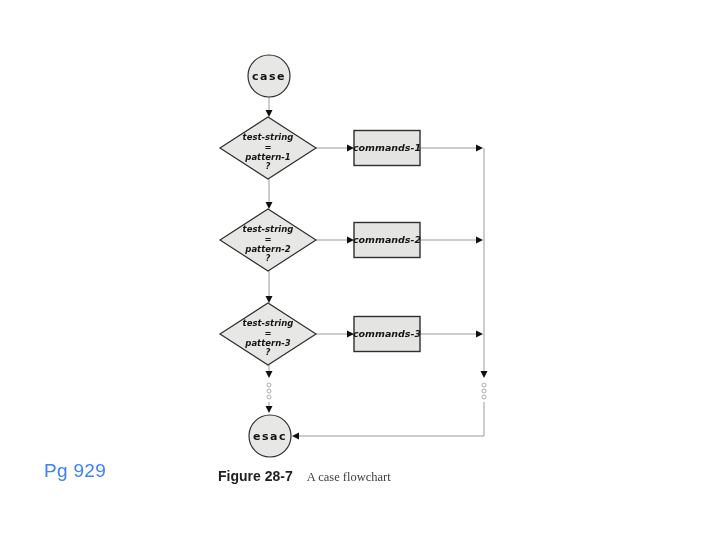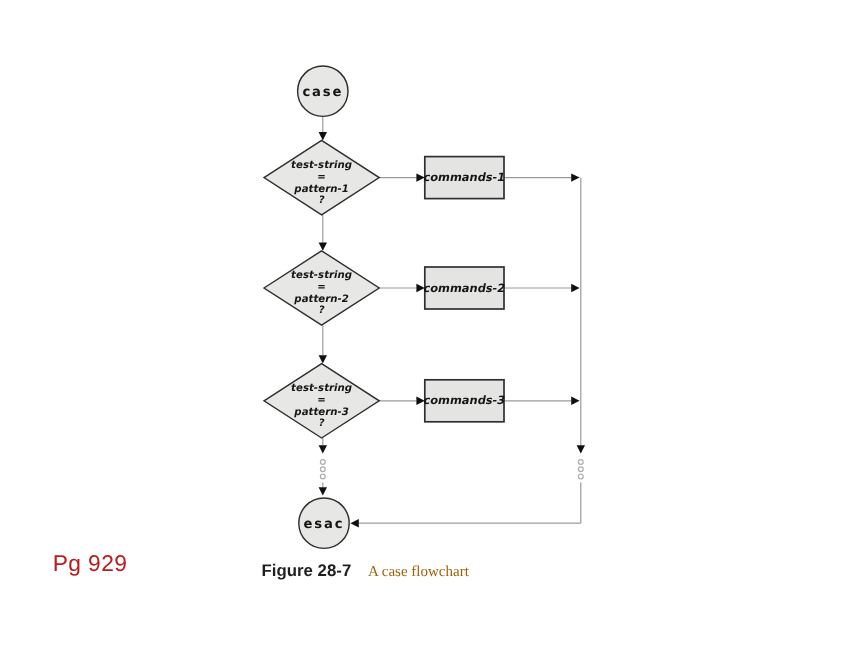--- a/index.html
+++ b/index.html
@@ -17,28 +17,28 @@
   .dot    { fill:#ffffff; stroke:#adadad; stroke-width:1; }
 
   .ttext  { font-family:"DejaVu Sans", sans-serif; font-weight:bold; font-size:11px;
             letter-spacing:1.5px; fill:#141414; text-anchor:middle; }
   .dtext  { font-family:"DejaVu Sans", sans-serif; font-style:italic; font-weight:bold;
             font-size:8.5px; fill:#161616; text-anchor:middle; }
   .btext  { font-family:"DejaVu Sans", sans-serif; font-style:italic; font-weight:bold;
             font-size:9.5px; fill:#161616; text-anchor:middle; }
 
   .page-label {
-    position:absolute; left:44px; top:460px; font-size:19px; color:#b91c1c;
+    position:absolute; left:44px; top:460px; font-size:19px; color:#3b82f6;
     letter-spacing:0.3px;
   }
   .caption { position:absolute; left:218px; top:467px; white-space:nowrap; }
   .caption-label { font-family:"Liberation Sans", sans-serif; font-weight:bold;
                    font-size:14px; color:#1f1f1f; }
   .caption-title { font-family:"Liberation Serif", serif; font-size:12.5px;
-                   color:#a16207; margin-left:14px; }
+                   color:#404040; margin-left:14px; }
 </style>
 </head>
 <body>
 
 <div class="slide">
 
   <svg width="720" height="540" viewBox="0 0 720 540">
 
     <g>
 

